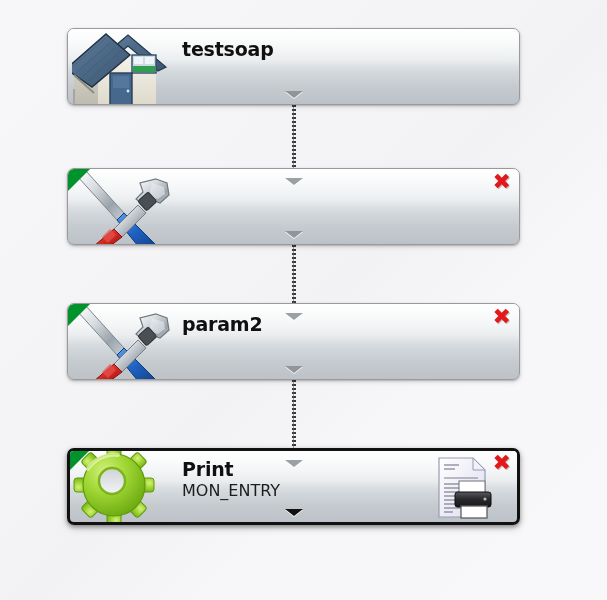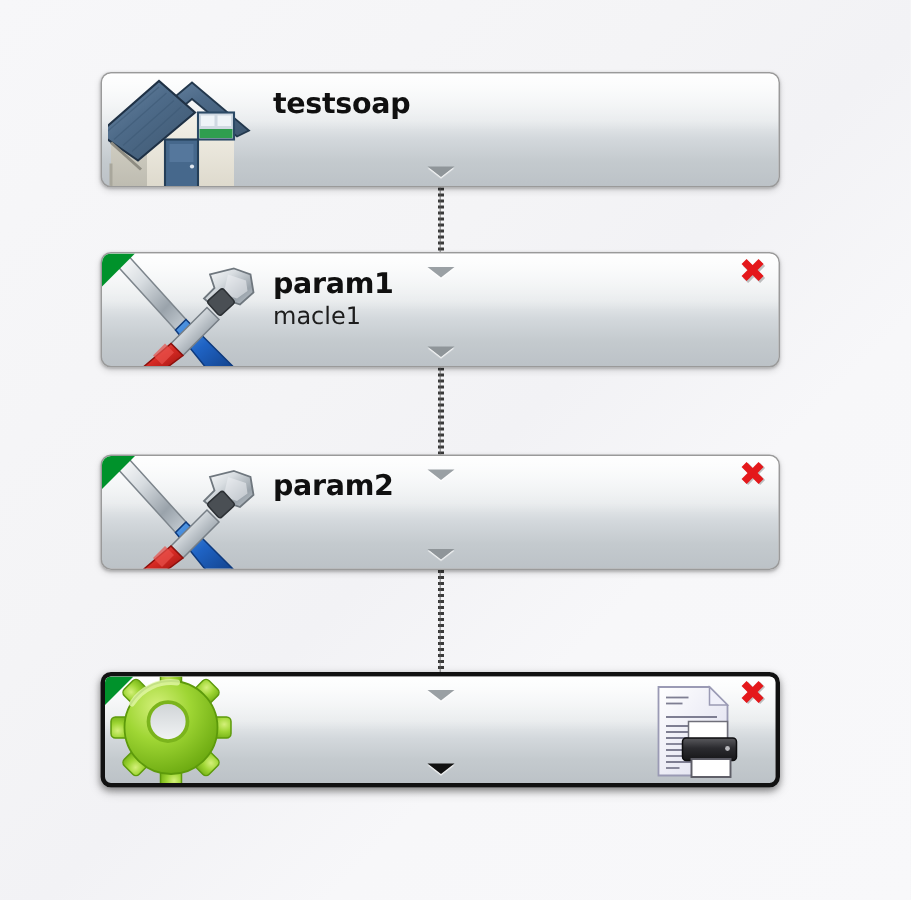--- a/index.html
+++ b/index.html
@@ -178,21 +178,21 @@
 </style>
 </head>
 <body>
 
 <div id="canvas">
 
   <div class="connector" style="top:105px;height:63px;"></div>
   <div class="connector" style="top:245px;height:58px;"></div>
   <div class="connector" style="top:380px;height:68px;"></div>
 
-  <div class="node" style="top:28px;margin-top:20px;">
+  <div class="node" style="top:28px;">
     <div class="node-sheen"></div>
 
     <div class="node-icon">
       <svg width="104" height="77" viewBox="0 0 104 77">
         <defs>
           <linearGradient id="roofG" x1="0" y1="0" x2="1" y2="1">
             <stop offset="0%" stop-color="#6e8aa8"></stop>
             <stop offset="45%" stop-color="#4d6a88"></stop>
             <stop offset="100%" stop-color="#3d566f"></stop>
           </linearGradient>
@@ -282,24 +282,20 @@
           <rect x="68" y="26" width="14" height="13" rx="2" fill="#4a4f54" stroke="#2c3034" stroke-width="1" transform="rotate(-42 75 32)"></rect>
 
           <path d="M66 36 L74 44 L50 68 L42 60 Z" fill="url(#steelG)" stroke="#767e85" stroke-width="1"></path>
 
           <path d="M50 68 L42 60 L22 77 L38 77 Z" fill="url(#redH)" stroke="#8d100c" stroke-width="1"></path>
           <path d="M44 66 L38 60 L30 68 L36 74 Z" fill="#e8514b" opacity=".7"></path>
         </g>
       </svg>
     </div>
 
-    <div class="labels">
-      <div class="node-title">param1</div>
-      <div class="node-subtitle">macle1</div>
-    </div>
 
     <div class="arrow arrow-top"></div>
     <div class="arrow arrow-bottom"></div>
     <div class="close-x">✖</div>
   </div>
 
   <div class="node" style="top:303px;text-align:right;">
     <div class="node-sheen"></div>
     <div class="corner-flag"></div>
 
@@ -358,20 +354,24 @@
             <rect x="-7" y="-40" width="14" height="16" rx="3" transform="rotate(270)"></rect>
             <rect x="-7" y="-40" width="14" height="16" rx="3" transform="rotate(315)"></rect>
           </g>
           <circle cx="0" cy="0" r="31" fill="url(#gearG)" stroke="#5d9a0b" stroke-width="1.2"></circle>
           <circle cx="-2" cy="-4" r="13" fill="url(#holeG)" stroke="#7bb41c" stroke-width="2.5"></circle>
           <path d="M-26 -16 A31 31 0 0 1 4 -30" stroke="#e6f8ae" stroke-width="4" fill="none" opacity=".75" stroke-linecap="round"></path>
         </g>
       </svg>
     </div>
 
+    <div class="labels">
+      <div class="node-title">Print</div>
+      <div class="node-subtitle">MON_ENTRY</div>
+    </div>
 
     <div class="right-icon">
       <svg width="62" height="68" viewBox="0 0 62 68">
         <defs>
           <linearGradient id="paperG" x1="0" y1="0" x2="1" y2="1">
             <stop offset="0%" stop-color="#ffffff"></stop>
             <stop offset="100%" stop-color="#dcdcee"></stop>
           </linearGradient>
           <linearGradient id="prnG" x1="0" y1="0" x2="0" y2="1">
             <stop offset="0%" stop-color="#5a5a5e"></stop>

